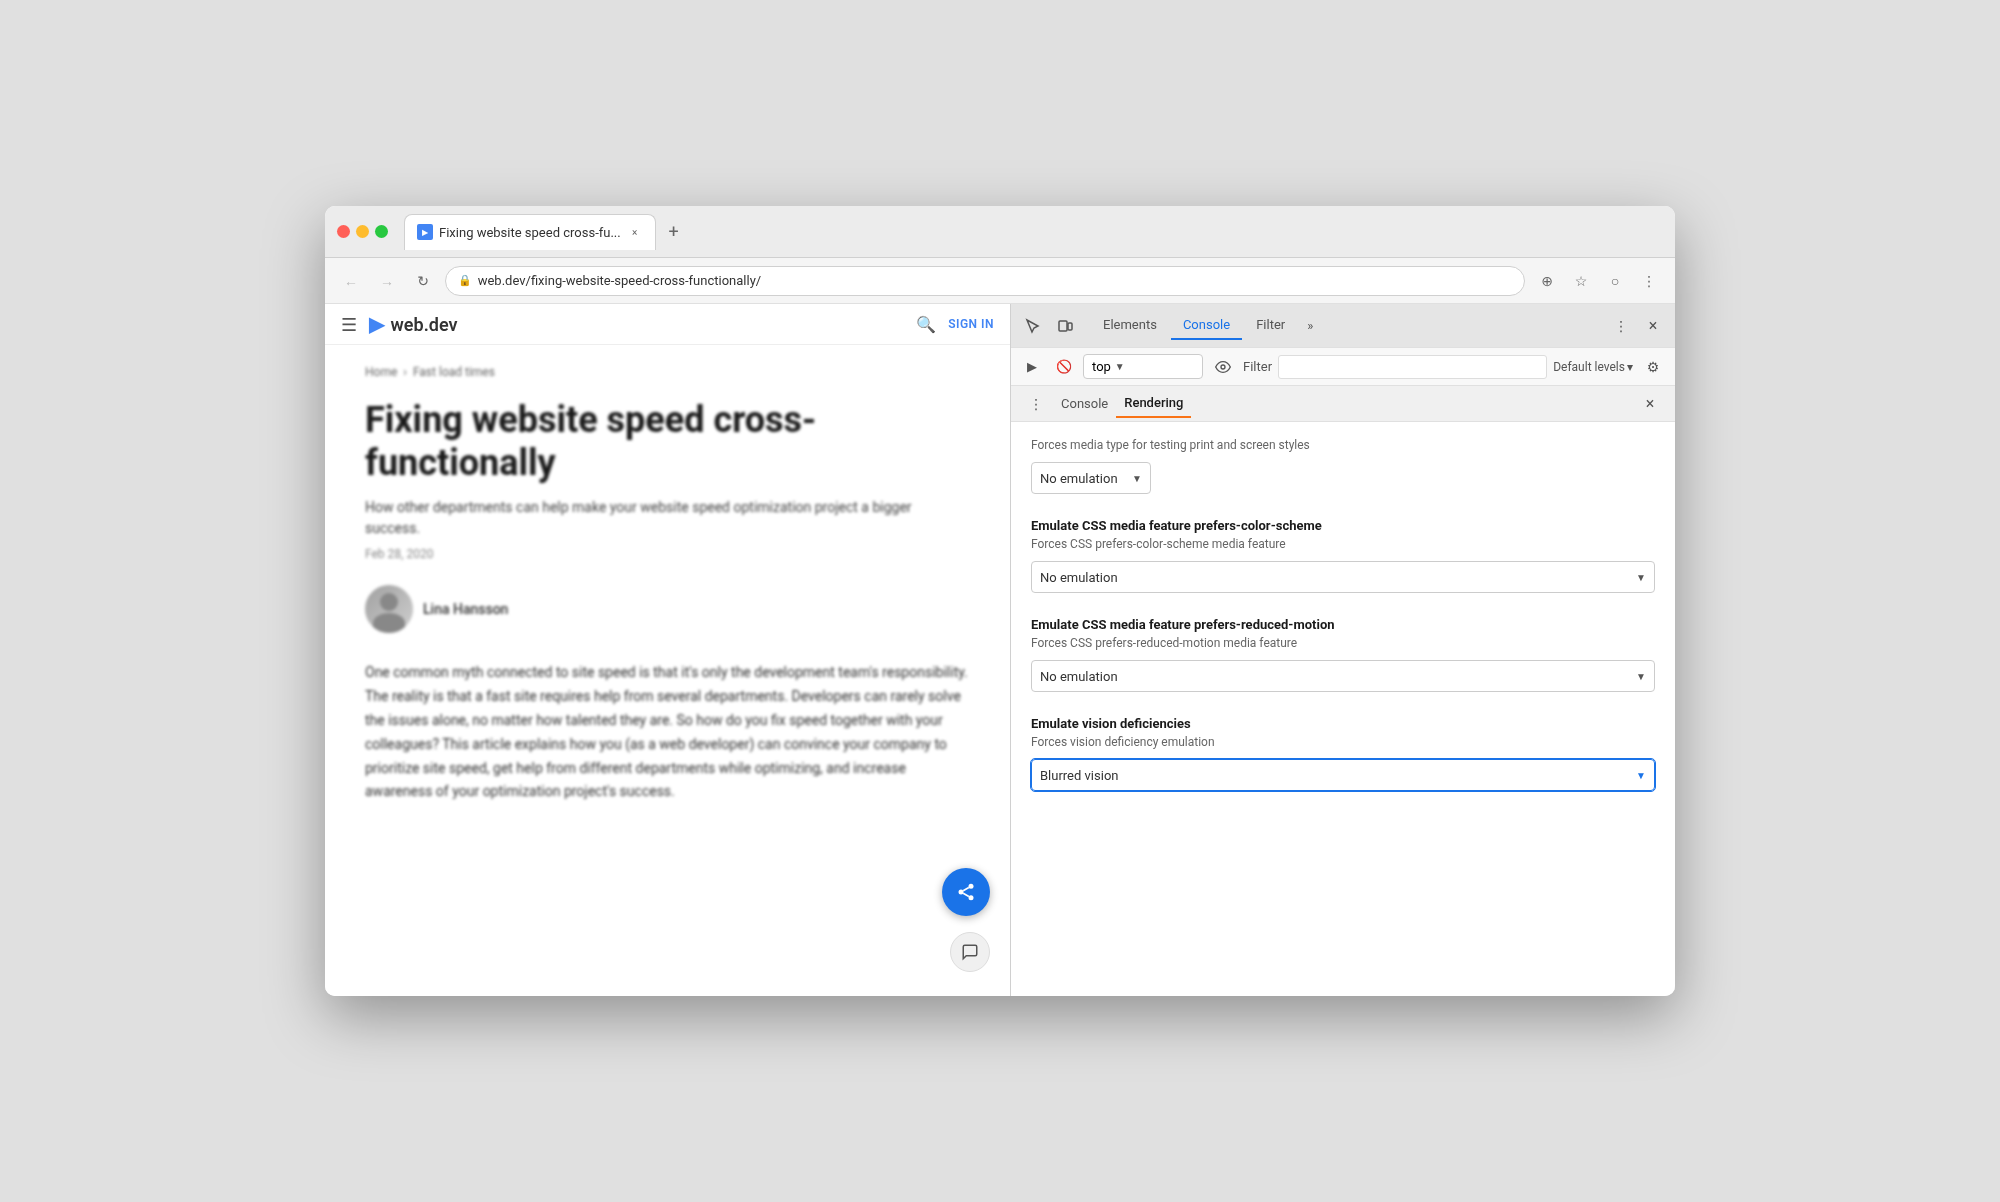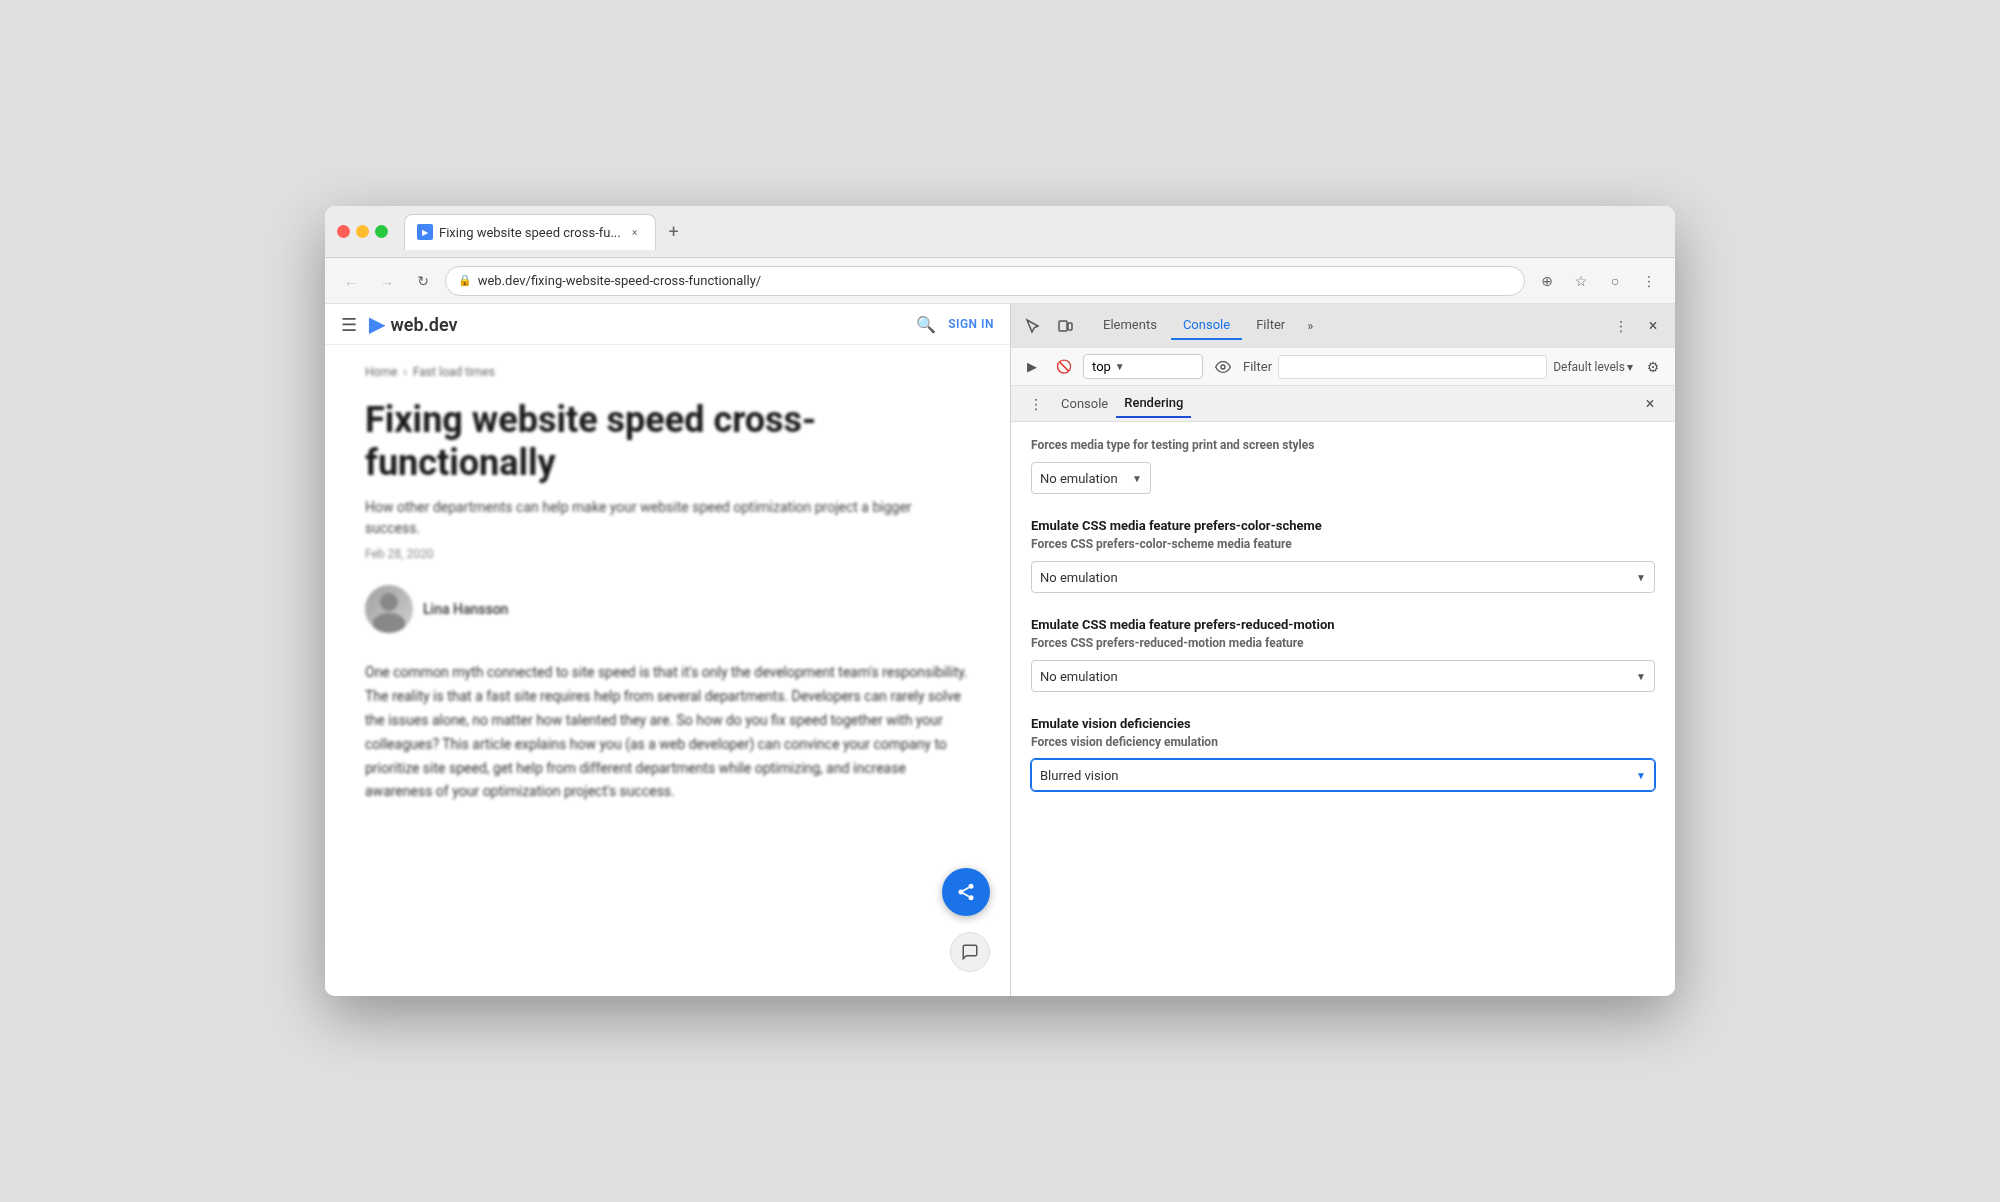--- a/index.html
+++ b/index.html
@@ -572,21 +572,21 @@
     .drawer-tab {
       font-size: 13px;
       color: #555;
       padding: 6px 8px;
       cursor: pointer;
     }
 
     .drawer-tab.active {
       color: #1a1a1a;
       font-weight: 500;
-      border-bottom: 2px solid #1d4ed8;
+      border-bottom: 2px solid #f97316;
     }
 
     .drawer-close {
       margin-left: auto;
       width: 26px;
       height: 26px;
       display: flex;
       align-items: center;
       justify-content: center;
       color: #555;
@@ -622,21 +622,20 @@
       font-size: 13px;
       font-weight: 700;
       color: #1a1a1a;
       margin-bottom: 4px;
     }
 
     .render-section-desc {
       font-size: 12px;
       color: #666;
       margin-bottom: 10px;
-      font-weight: bold;
     }
 
     .render-select {
       height: 32px;
       border: 1px solid #ccc;
       border-radius: 4px;
       padding: 0 8px;
       font-size: 13px;
       color: #333;
       background: white;

